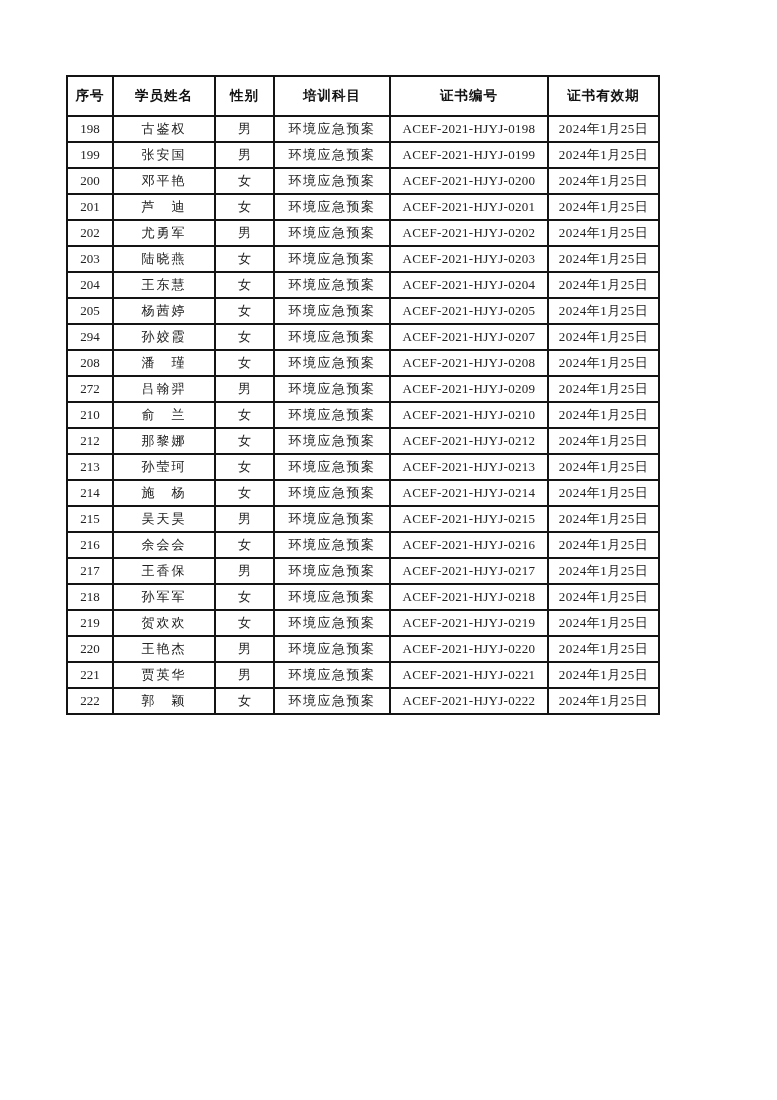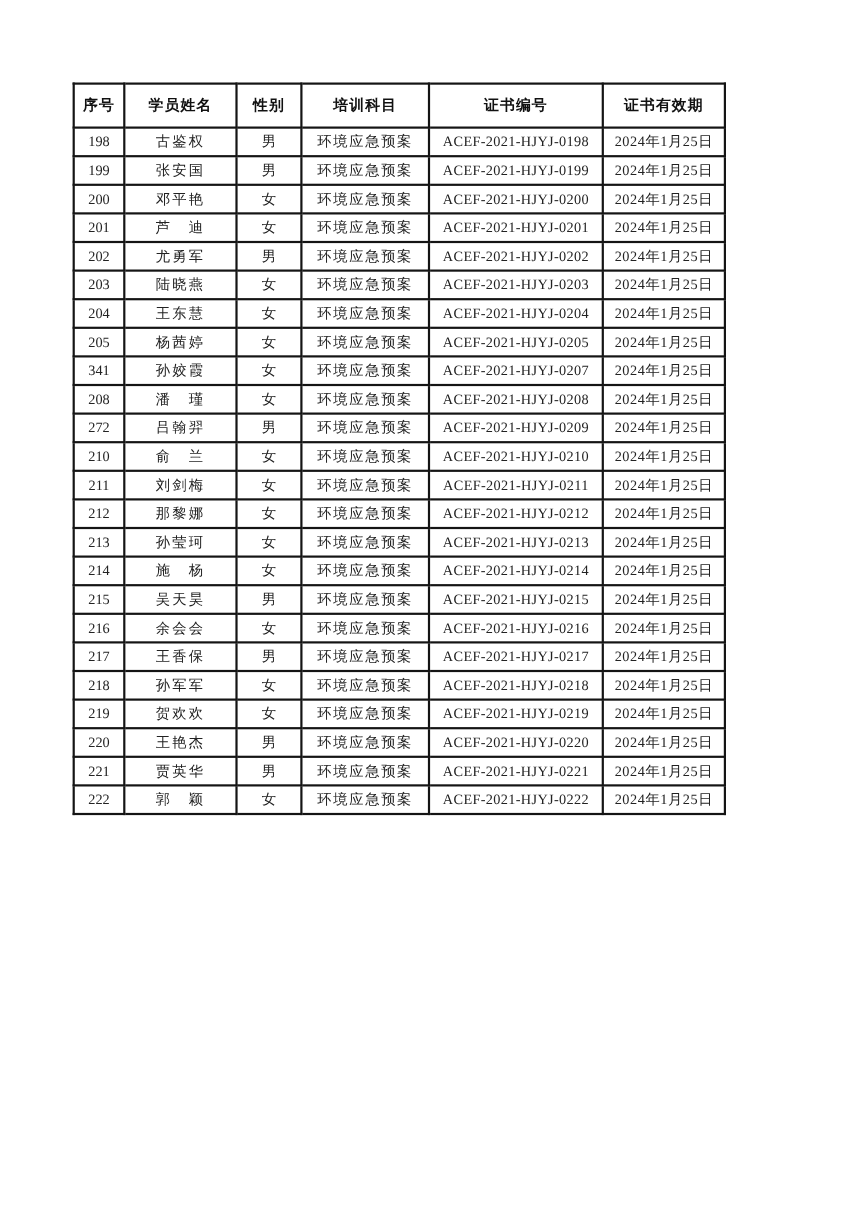--- a/index.html
+++ b/index.html
@@ -134,21 +134,21 @@
       </tr>
         <tr>
         <td class="c-no">205</td>
         <td class="c-name">杨茜婷</td>
         <td class="c-gender">女</td>
         <td class="c-subject">环境应急预案</td>
         <td class="c-cert">ACEF-2021-HJYJ-0205</td>
         <td class="c-valid">2024年1月25日</td>
       </tr>
         <tr>
-        <td class="c-no">341</td>
+        <td class="c-no">294</td>
         <td class="c-name">孙姣霞</td>
         <td class="c-gender">女</td>
         <td class="c-subject">环境应急预案</td>
         <td class="c-cert">ACEF-2021-HJYJ-0207</td>
         <td class="c-valid">2024年1月25日</td>
       </tr>
         <tr>
         <td class="c-no">208</td>
         <td class="c-name">潘　瑾</td>
         <td class="c-gender">女</td>
@@ -163,28 +163,20 @@
         <td class="c-subject">环境应急预案</td>
         <td class="c-cert">ACEF-2021-HJYJ-0209</td>
         <td class="c-valid">2024年1月25日</td>
       </tr>
         <tr>
         <td class="c-no">210</td>
         <td class="c-name">俞　兰</td>
         <td class="c-gender">女</td>
         <td class="c-subject">环境应急预案</td>
         <td class="c-cert">ACEF-2021-HJYJ-0210</td>
-        <td class="c-valid">2024年1月25日</td>
-      </tr>
-        <tr>
-        <td class="c-no">211</td>
-        <td class="c-name">刘剑梅</td>
-        <td class="c-gender">女</td>
-        <td class="c-subject">环境应急预案</td>
-        <td class="c-cert">ACEF-2021-HJYJ-0211</td>
         <td class="c-valid">2024年1月25日</td>
       </tr>
         <tr>
         <td class="c-no">212</td>
         <td class="c-name">那黎娜</td>
         <td class="c-gender">女</td>
         <td class="c-subject">环境应急预案</td>
         <td class="c-cert">ACEF-2021-HJYJ-0212</td>
         <td class="c-valid">2024年1月25日</td>
       </tr>

